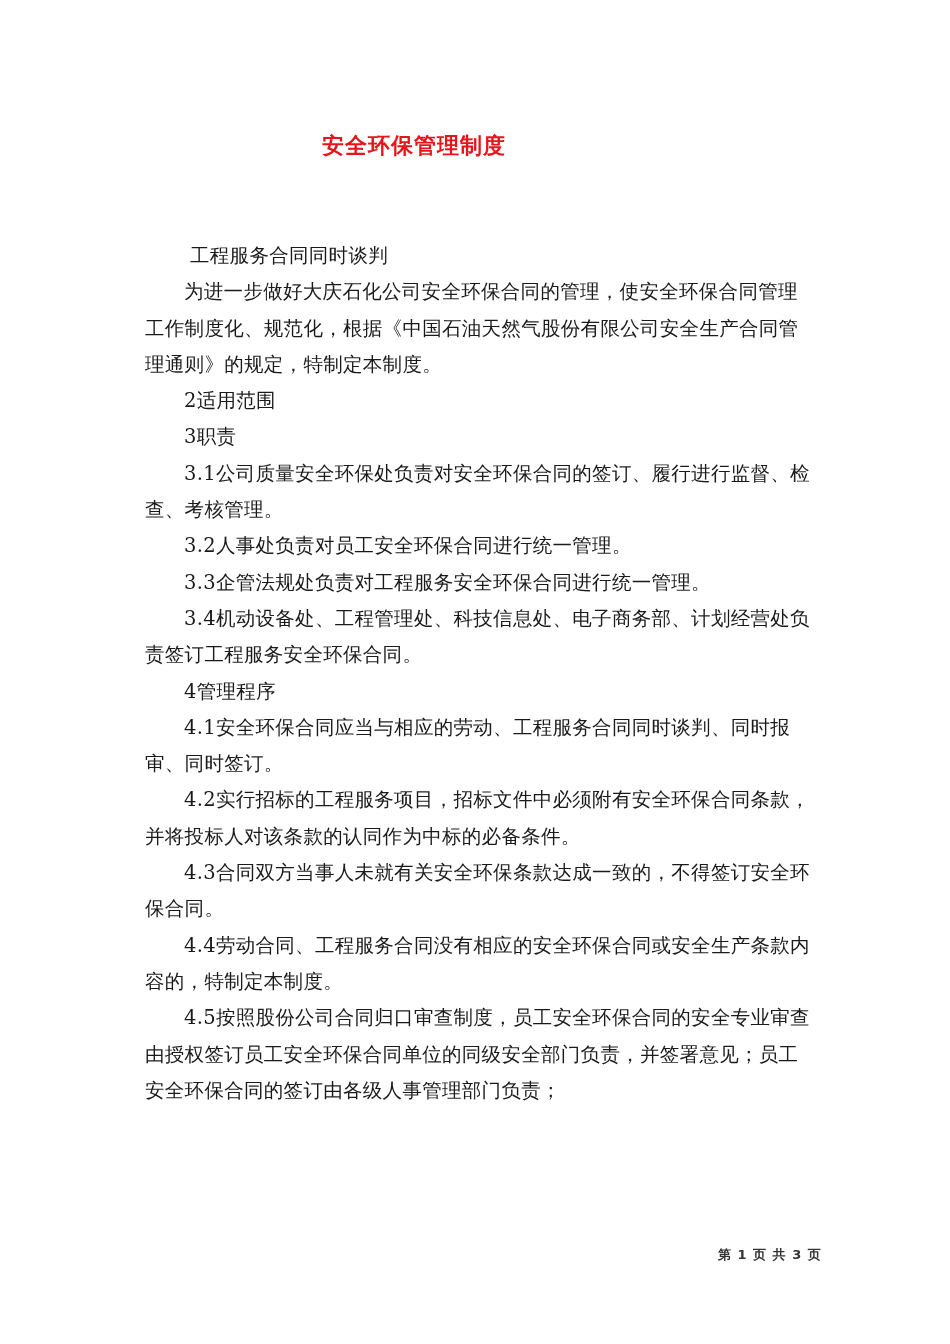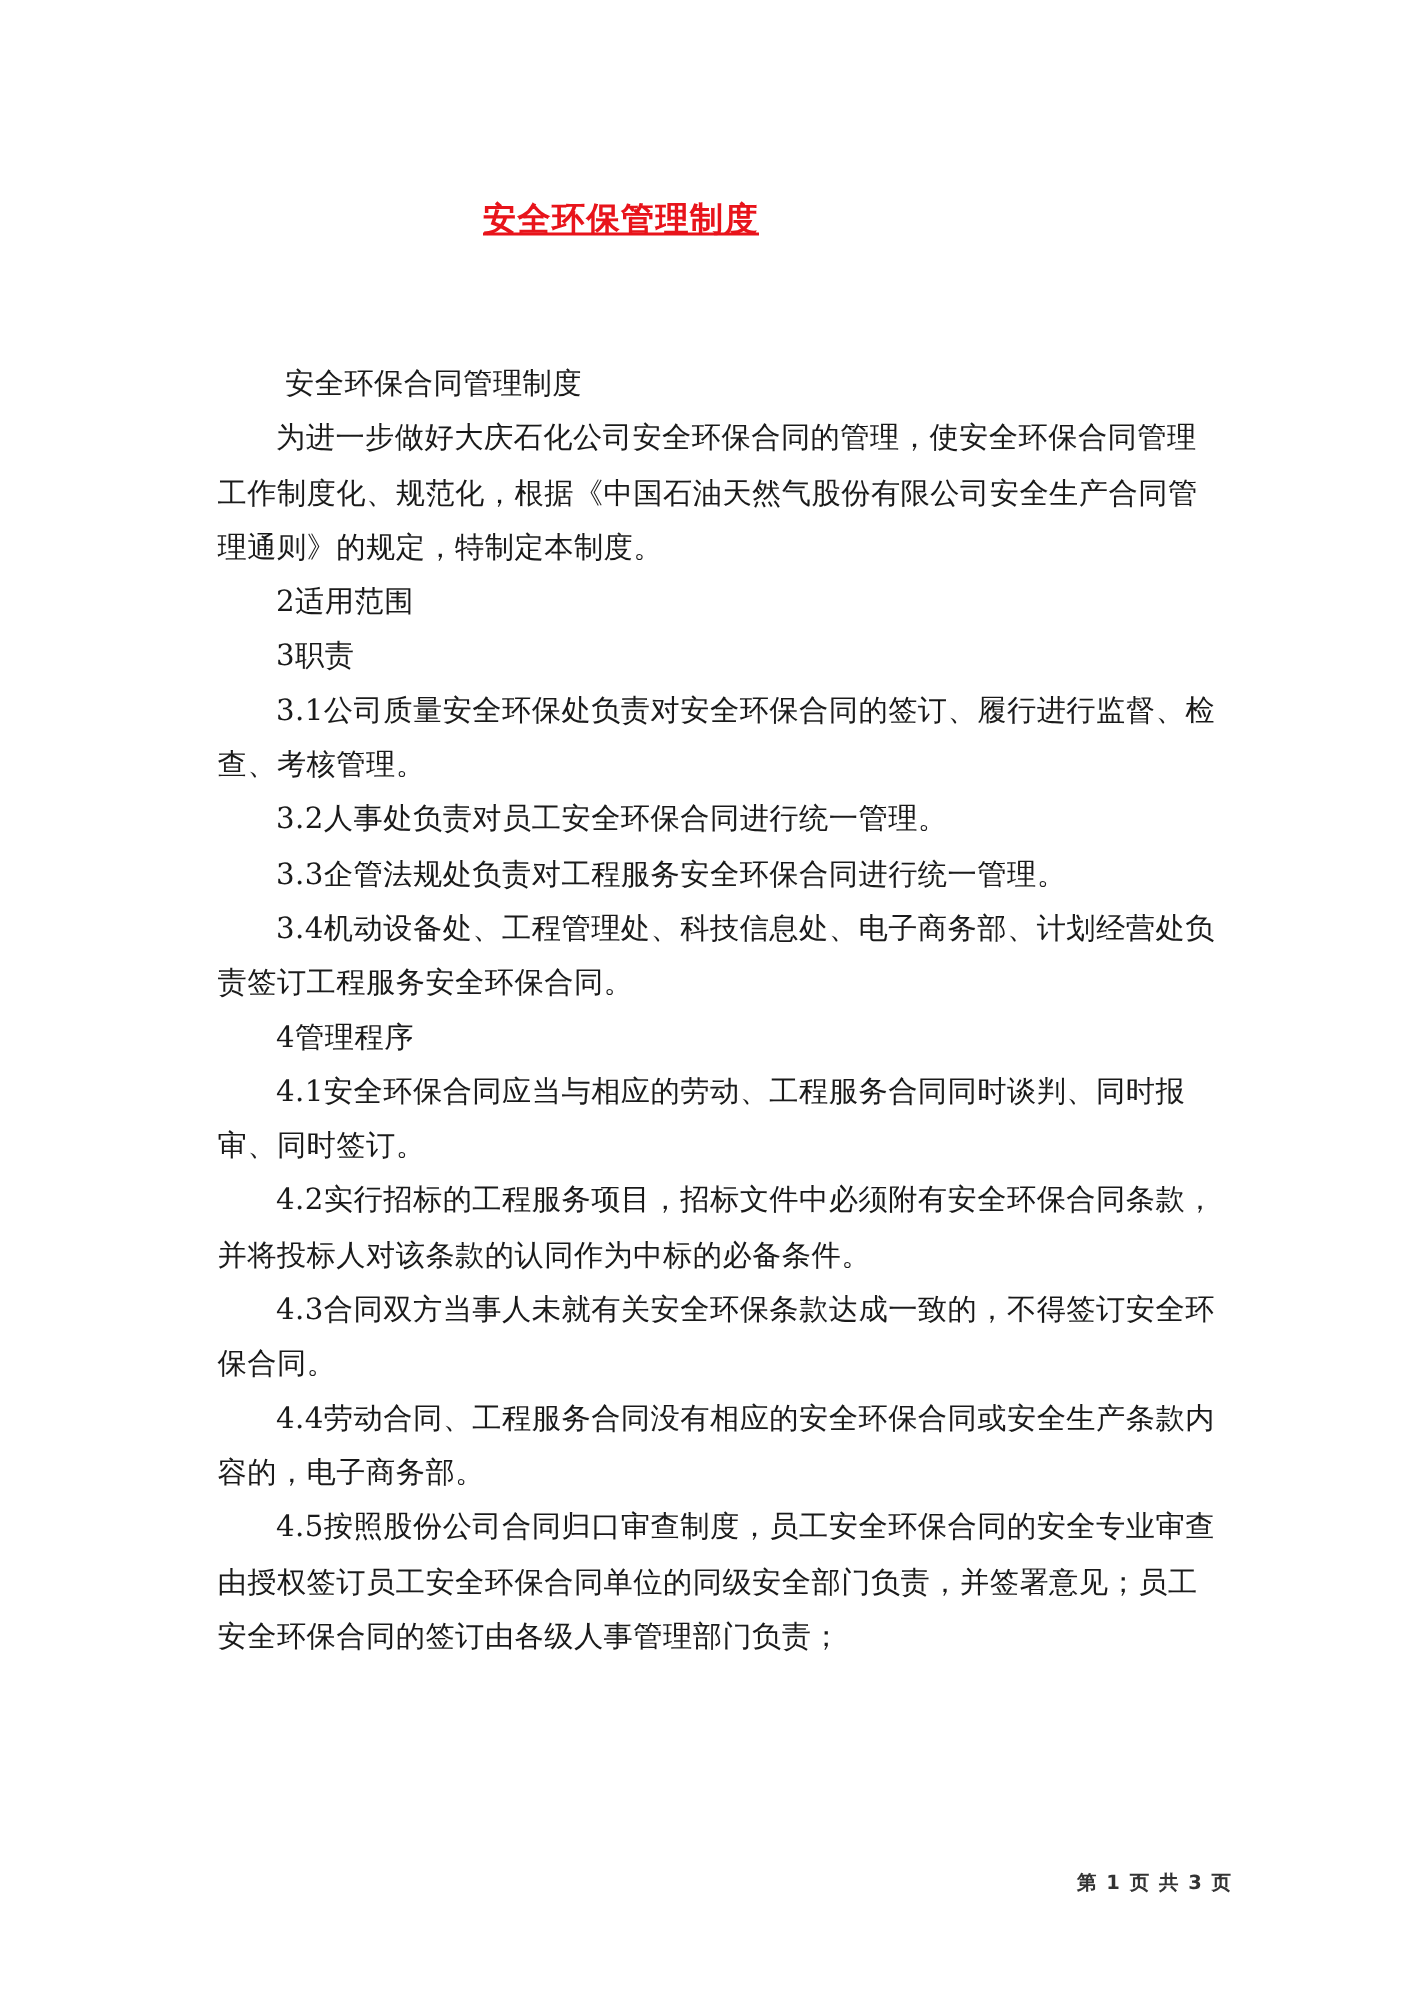--- a/index.html
+++ b/index.html
@@ -1,41 +1,41 @@
 <!DOCTYPE html>
 <html><head>
 <meta charset="utf-8">
 <style>
   html, body { margin: 0; padding: 0; background: #ffffff; }
   body { width: 950px; height: 1344px; position: relative; overflow: hidden;
          font-family: "DejaVu Serif", "Liberation Serif", serif; color: #1a1a1a; }
   .title { position: absolute; top: 131px; left: 0; width: 828px; text-align: center;
            font-family: "DejaVu Sans", "Liberation Sans", sans-serif; font-size: 22px;
-           color: #e8141b; font-weight: bold; letter-spacing: 1px; text-decoration: underline; }
+           color: #e8141b; font-weight: bold; letter-spacing: 1px; }
   .body { position: absolute; top: 238px; left: 145px; width: 665px; font-size: 19.5px; line-height: 36.3px; }
   .p { margin: 0; text-indent: 2em; letter-spacing: 0.3px; }
   .p.first { text-indent: 45px; }
   .footer { position: absolute; top: 1246px; left: 718px; font-size: 13px; color: #333;
             font-family: "DejaVu Sans", "Liberation Sans", sans-serif; letter-spacing: 1px; font-weight: bold; }
 </style>
 </head>
 <body>
 
 <div class="title">安全环保管理制度</div>
 
 <div class="body">
-  <p class="p first">安全环保合同管理制度</p>
+  <p class="p first">工程服务合同同时谈判</p>
   <p class="p">为进一步做好大庆石化公司安全环保合同的管理，使安全环保合同管理工作制度化、规范化，根据《中国石油天然气股份有限公司安全生产合同管理通则》的规定，特制定本制度。</p>
   <p class="p">2适用范围</p>
   <p class="p">3职责</p>
   <p class="p">3.1公司质量安全环保处负责对安全环保合同的签订、履行进行监督、检查、考核管理。</p>
   <p class="p">3.2人事处负责对员工安全环保合同进行统一管理。</p>
   <p class="p">3.3企管法规处负责对工程服务安全环保合同进行统一管理。</p>
   <p class="p">3.4机动设备处、工程管理处、科技信息处、电子商务部、计划经营处负责签订工程服务安全环保合同。</p>
   <p class="p">4管理程序</p>
   <p class="p">4.1安全环保合同应当与相应的劳动、工程服务合同同时谈判、同时报审、同时签订。</p>
   <p class="p">4.2实行招标的工程服务项目，招标文件中必须附有安全环保合同条款，并将投标人对该条款的认同作为中标的必备条件。</p>
   <p class="p">4.3合同双方当事人未就有关安全环保条款达成一致的，不得签订安全环保合同。</p>
-  <p class="p">4.4劳动合同、工程服务合同没有相应的安全环保合同或安全生产条款内容的，电子商务部。</p>
+  <p class="p">4.4劳动合同、工程服务合同没有相应的安全环保合同或安全生产条款内容的，特制定本制度。</p>
   <p class="p">4.5按照股份公司合同归口审查制度，员工安全环保合同的安全专业审查由授权签订员工安全环保合同单位的同级安全部门负责，并签署意见；员工安全环保合同的签订由各级人事管理部门负责；</p>
 </div>
 
 <div class="footer">第 1 页 共 3 页</div>
 
 </body></html>

